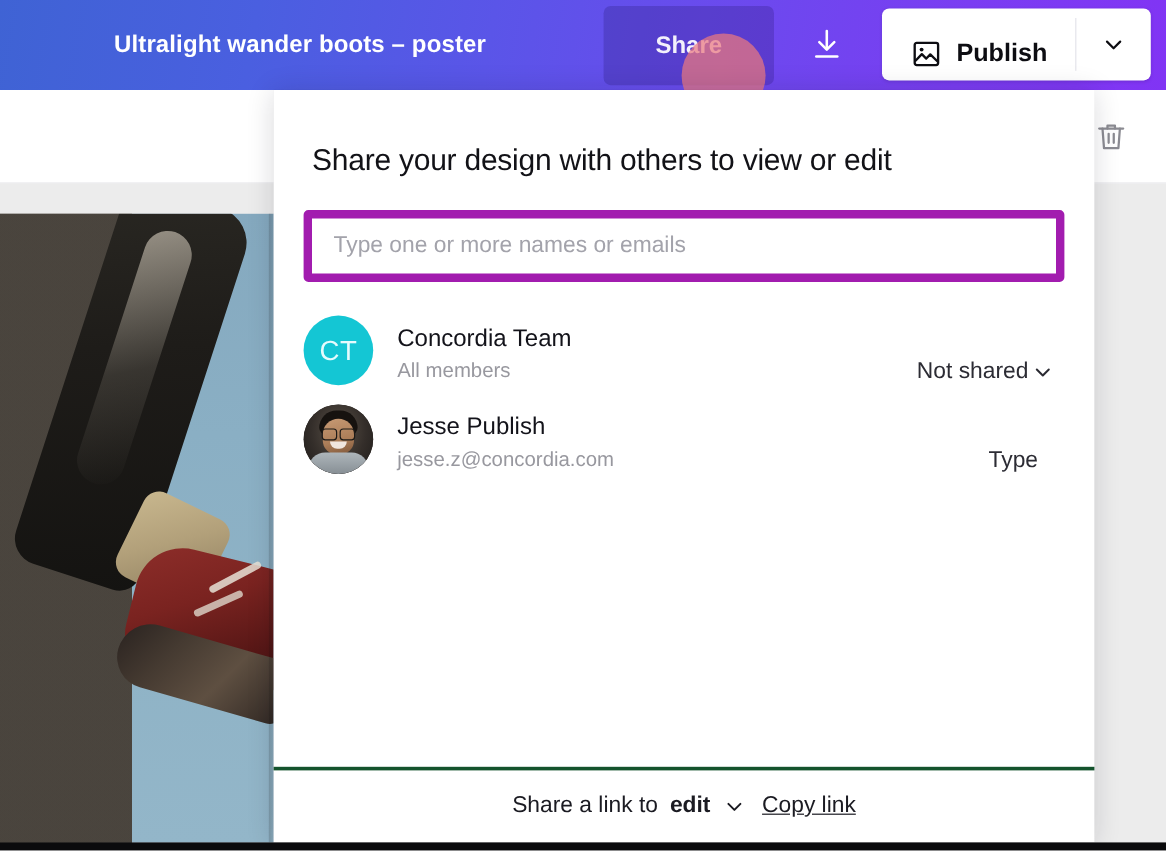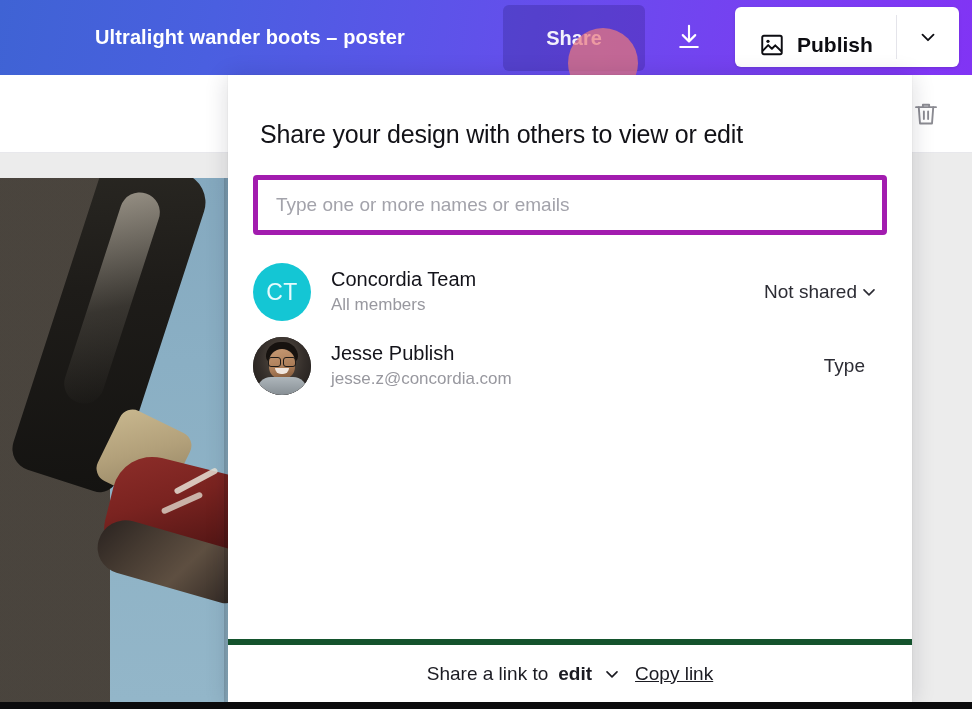--- a/index.html
+++ b/index.html
@@ -228,34 +228,34 @@
     margin: 44px 32px 0 32px;
     font-size: 25px;
     font-weight: 400;
     color: #121217;
     letter-spacing: -0.2px;
     line-height: 1.2;
   }
   .email-input {
     margin: 26px 25px 0 25px;
     height: 60px;
-    border: 5px solid #a21caf;
+    border: 7px solid #a21caf;
     border-radius: 4px;
     padding: 0 18px;
     font-family: "Liberation Sans", sans-serif;
     font-size: 19px;
     color: #1a1a1f;
     background: #ffffff;
     outline: none;
   }
   .email-input::placeholder { color: #a3a3ab; }
 
   .people-list { margin-top: 20px; }
   .person-row {
-    display: flex; align-items: center;
+    display: flex; align-items: flex-end;
     padding: 8px 25px;
     min-height: 72px;
   }
   .avatar-initials {
     width: 58px; height: 58px; flex: none;
     border-radius: 50%;
     background: #14c6d4;
     color: #e6fbfd;
     display: flex; align-items: center; justify-content: center;
     font-size: 23px; font-weight: 400; letter-spacing: 0.5px;
@@ -299,21 +299,21 @@
     font-size: 19px; color: #2c2c34;
     white-space: nowrap;
     padding-right: 8px;
   }
   .role-select { cursor: pointer; }
   .role-static { cursor: default; padding-right: 22px; }
 
   .dialog-spacer { flex: 1 1 auto; }
 
   .dialog-footer {
-    border-top: 6px solid #14532d;
+    border-top: 3px solid #14532d;
     height: 63px;
     display: flex; align-items: center; justify-content: center;
     gap: 13px;
     padding: 0 24px;
   }
   .link-scope {
     display: flex; align-items: center; gap: 10px;
     font-size: 19px; color: #1b1b22;
     cursor: pointer;
   }

